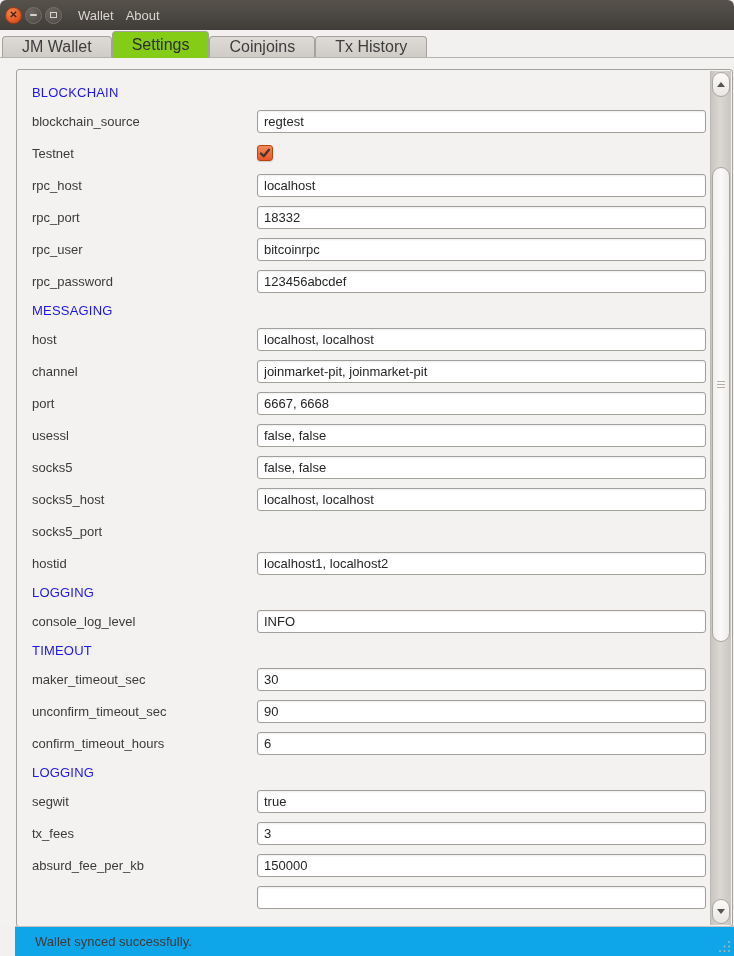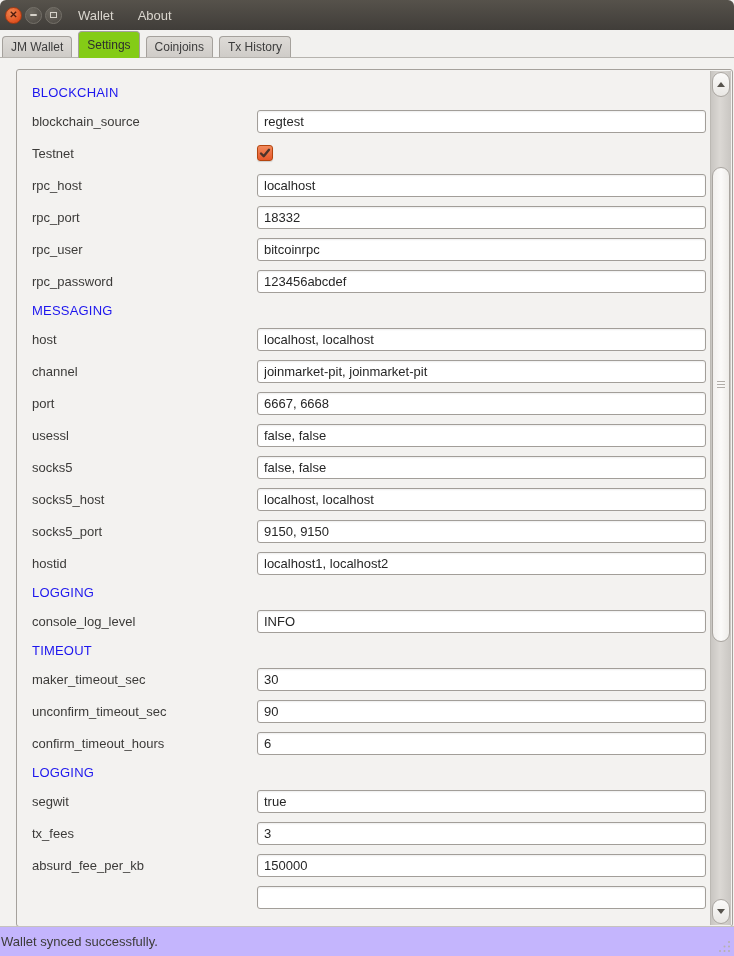--- a/index.html
+++ b/index.html
@@ -29,38 +29,38 @@
     background:radial-gradient(circle at 35% 30%,#f0854f,#df4f1e 75%);
     border:1px solid #a03a14;
   }
   .wbtn.close .glyph{color:#4f1d0e;font-size:10px;font-weight:bold;line-height:1;margin-top:-1px;}
   .wbtn.minmax{
     background:radial-gradient(circle at 35% 30%,#6d6961,#524e48 75%);
     border:1px solid #76726a;
   }
   .wbtn .dash{display:block;width:7px;height:2px;background:#d6d2ca;border-radius:1px;}
   .wbtn .square{display:block;width:7px;height:6px;border:1.5px solid #d6d2ca;box-sizing:border-box;}
-  .menus{display:flex;gap:24px;margin-left:16px;}
+  .menus{display:flex;gap:12px;margin-left:16px;}
   .menu-item{color:#dad6ce;font-size:13px;cursor:default;}
 
   
   .tabbar{
     height:27px;flex:0 0 27px;
     display:flex;align-items:flex-end;
     padding-left:2px;
     background:#f2f1ef;
     position:relative;z-index:2;
   }
   .tab{
     height:21px;display:flex;align-items:center;
-    padding:0 8px;margin-right:6px;
+    padding:0 19px;margin-right:0;
     background:linear-gradient(#dedbd7,#cfccc8);
     border:1px solid #a5a19c;border-bottom:none;
     border-radius:4px 4px 0 0;
-    font-size:12px;color:#3d3d3d;
+    font-size:16px;color:#3d3d3d;
     box-sizing:border-box;
   }
   .tab.active{
     height:27px;
     background:#84cc16;color:#2e2e2e;
     margin-bottom:-1px;z-index:3;position:relative;
   }
 
   
   .pane{
@@ -129,23 +129,23 @@
     position:absolute;left:50%;top:45%;transform:translateX(-50%);
     width:8px;height:8px;
     background:linear-gradient(#b1ada8 1px,transparent 1px);
     background-size:100% 3px;background-repeat:repeat-y;
   }
 
   
   .statusbar{
     height:29px;flex:0 0 29px;
     border-top:1px solid #c6c3be;
-    background:#c4b5fd;
+    background:#0ea5e9;
     display:flex;align-items:center;
-    padding-left:1px;position:relative;
+    padding-left:20px;position:relative;margin-left:15px;
   }
   .status-text{font-size:13px;color:#3c3b39;}
   .resize-grip{position:absolute;right:3px;bottom:3px;}
 </style>
 </head>
 <body>
 
 <div class="window">
 
   <div class="titlebar">
@@ -229,21 +229,20 @@
           <div class="row field-row">
             <span class="field-label">socks5</span>
             <input class="field-input" value="false, false" style="">
           </div>
           <div class="row field-row">
             <span class="field-label">socks5_host</span>
             <input class="field-input" value="localhost, localhost" style="">
           </div>
           <div class="row field-row">
             <span class="field-label">socks5_port</span>
-            <input class="field-input" value="9150, 9150" style="">
           </div>
           <div class="row field-row">
             <span class="field-label">hostid</span>
             <input class="field-input" value="localhost1, localhost2" style="">
           </div>
           <div class="row header-row">
             <span class="section-title">LOGGING</span>
           </div>
           <div class="row field-row">
             <span class="field-label">console_log_level</span>

